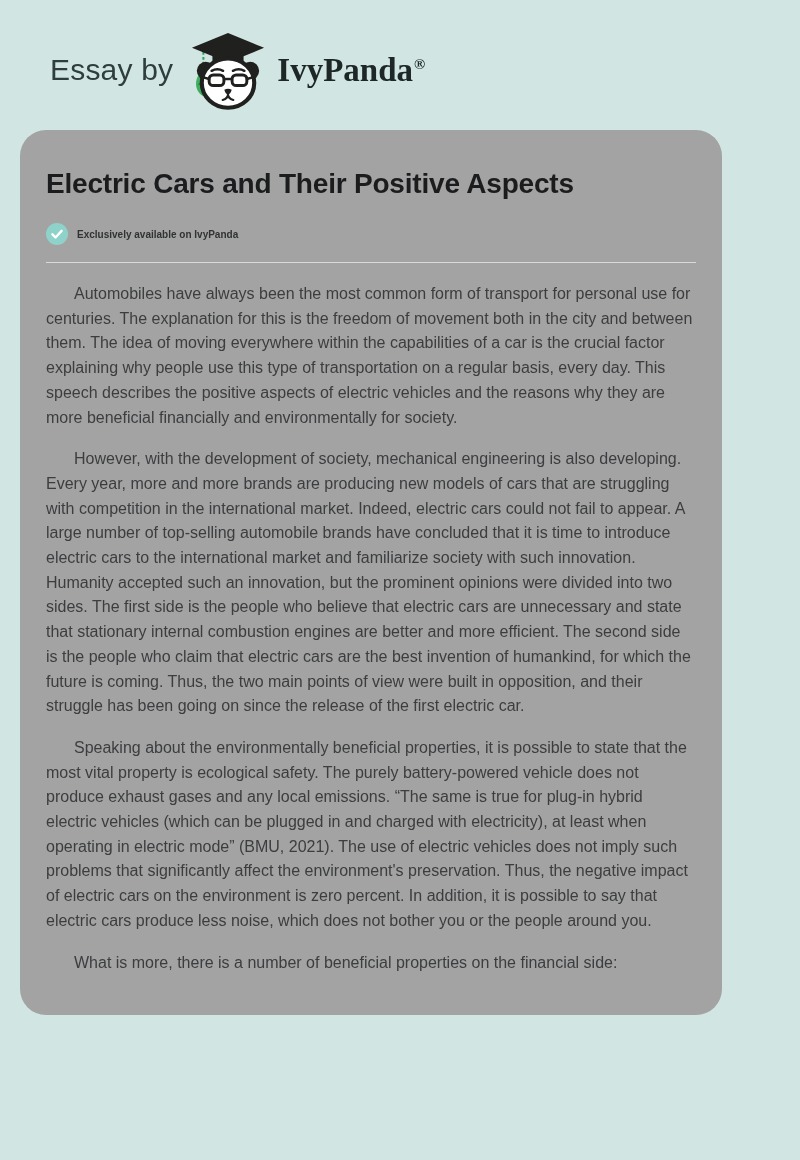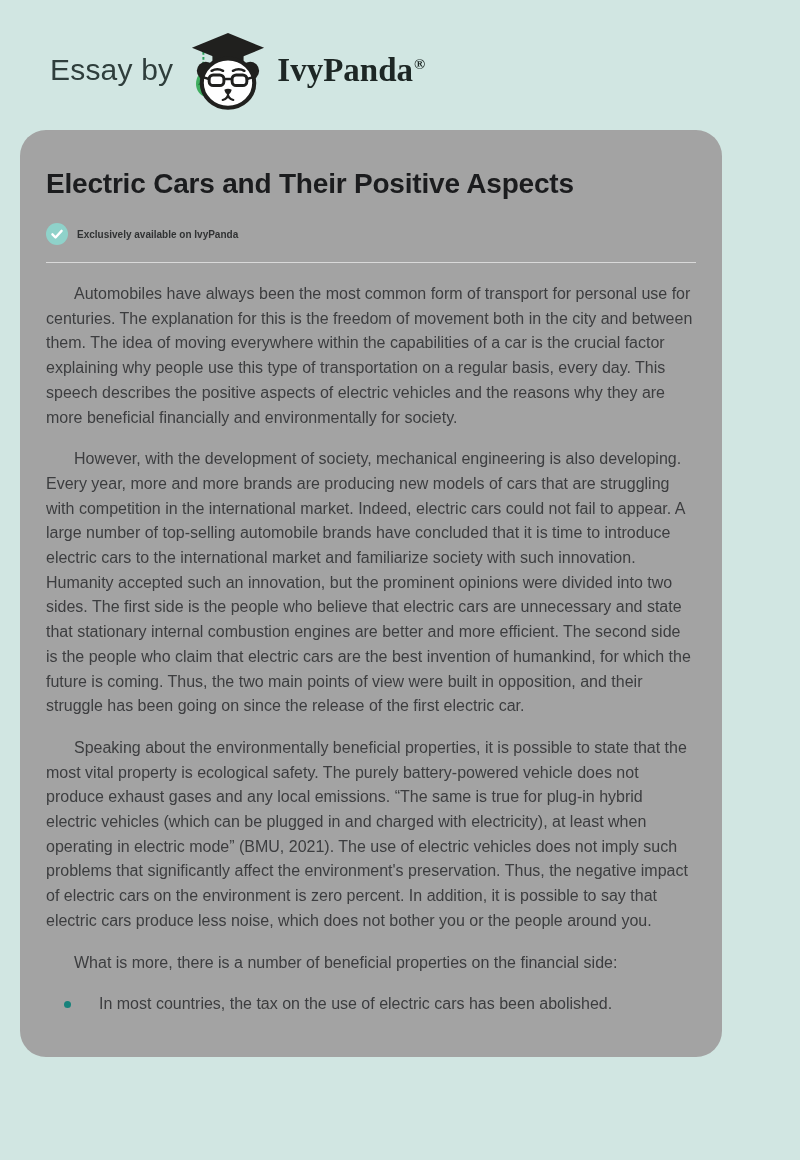--- a/index.html
+++ b/index.html
@@ -165,17 +165,14 @@
     <span class="badge-label">Exclusively available on IvyPanda</span>
   </div>
 
   <hr class="divider">
 
   <div class="essay-body">
     <p class="first">Automobiles have always been the most common form of transport for personal use for centuries. The explanation for this is the freedom of movement both in the city and between them. The idea of moving everywhere within the capabilities of a car is the crucial factor explaining why people use this type of transportation on a regular basis, every day. This speech describes the positive aspects of electric vehicles and the reasons why they are more beneficial financially and environmentally for society.</p>
     <p>However, with the development of society, mechanical engineering is also developing. Every year, more and more brands are producing new models of cars that are struggling with competition in the international market. Indeed, electric cars could not fail to appear. A large number of top-selling automobile brands have concluded that it is time to introduce electric cars to the international market and familiarize society with such innovation. Humanity accepted such an innovation, but the prominent opinions were divided into two sides. The first side is the people who believe that electric cars are unnecessary and state that stationary internal combustion engines are better and more efficient. The second side is the people who claim that electric cars are the best invention of humankind, for which the future is coming. Thus, the two main points of view were built in opposition, and their struggle has been going on since the release of the first electric car.</p>
     <p>Speaking about the environmentally beneficial properties, it is possible to state that the most vital property is ecological safety. The purely battery-powered vehicle does not produce exhaust gases and any local emissions. “The same is true for plug-in hybrid electric vehicles (which can be plugged in and charged with electricity), at least when operating in electric mode” (BMU, 2021). The use of electric vehicles does not imply such problems that significantly affect the environment's preservation. Thus, the negative impact of electric cars on the environment is zero percent. In addition, it is possible to say that electric cars produce less noise, which does not bother you or the people around you.</p>
     <p>What is more, there is a number of beneficial properties on the financial side:</p>
-    <ul class="benefits-list">
-      <li>In most countries, the tax on the use of electric cars has been abolished.</li>
-    </ul>
   </div>
 </main>
 
 </body></html>

